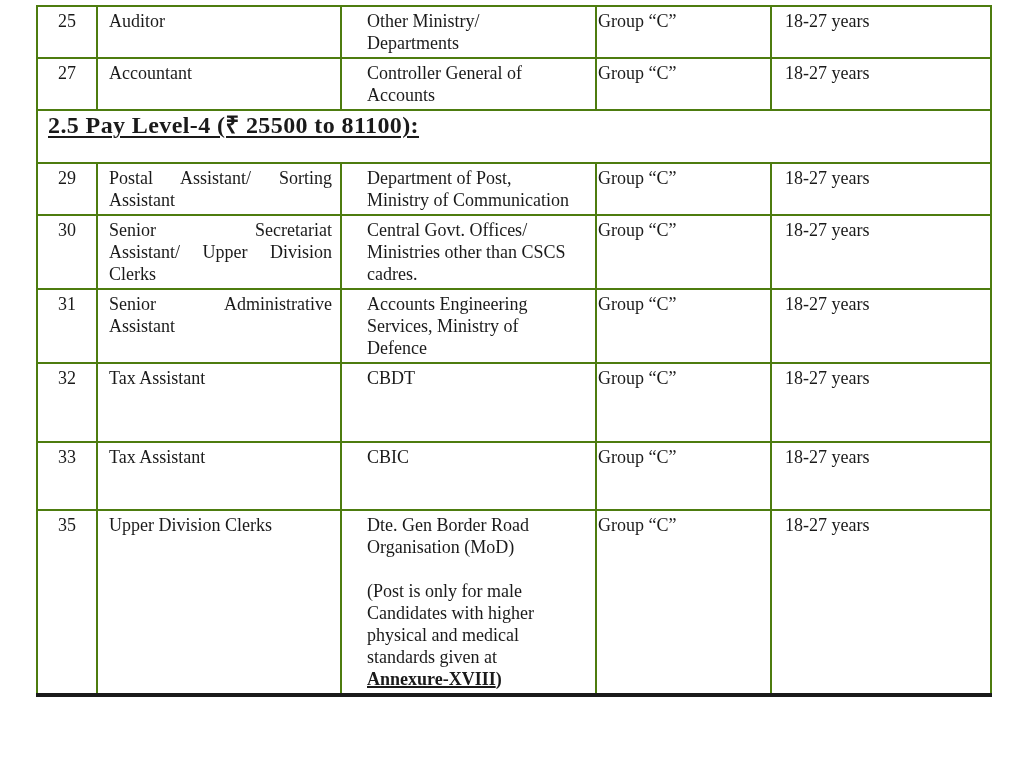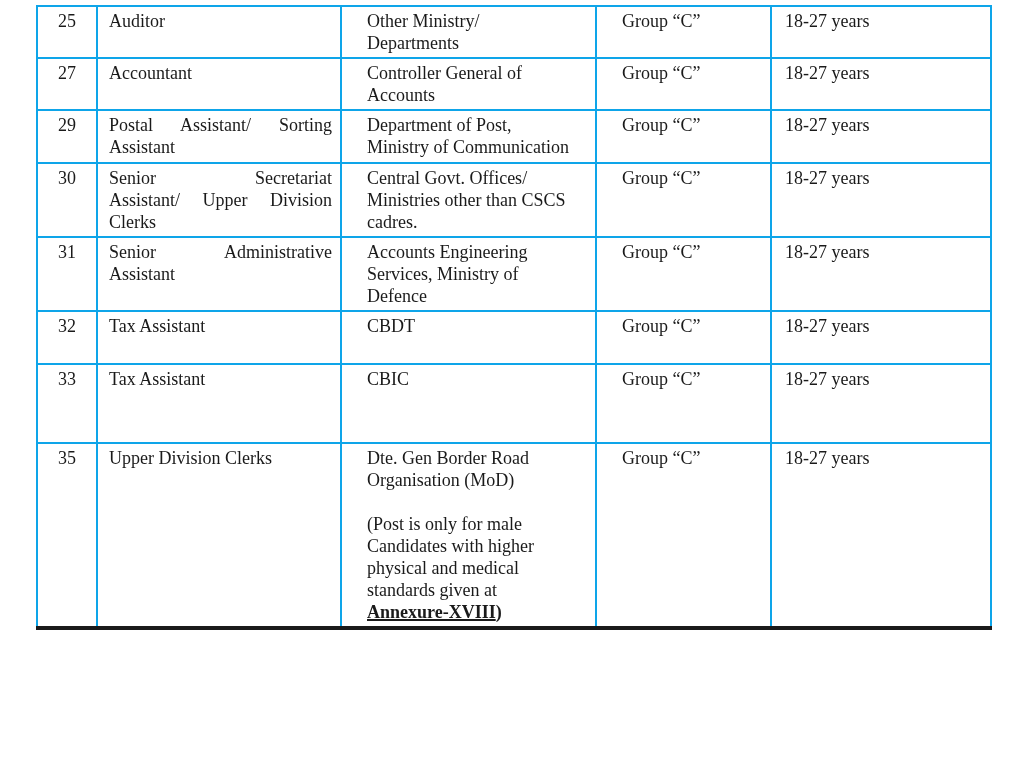--- a/index.html
+++ b/index.html
@@ -14,31 +14,31 @@
   .page { position:absolute; inset:0; background:#ffffff; }
 
   table.doc {
     position:absolute;
     left:36px; top:5px;
     width:954px;
     border-collapse:collapse;
     table-layout:fixed;
   }
   td {
-    border:2px solid #0ea5e9;
+    border:2px solid #4d7c0f;
     vertical-align:top;
     font-size:18px;
     line-height:22px;
     padding:3px 8px;
     overflow:hidden;
   }
   td.sn   { text-align:center; padding:3px 2px; }
   td.post { padding-left:11px; }
   td.dept { padding-left:25px; }
-  td.grp  { padding-left:25px; }
+  td.grp  { padding-left:1px; }
   td.age  { padding-left:13px; }
 
   tr.section td {
     padding:3px 8px 3px 10px;
   }
   tr.section .sec-text {
     font-size:24px;
     font-weight:bold;
     letter-spacing:0.4px;
     text-decoration:underline;
@@ -99,20 +99,25 @@
           </td>
     <td class="dept">
             <div>Controller General of</div>
             <div>Accounts</div>
           </td>
     <td class="grp">Group “C”</td>
     <td class="age">18-27 years</td>
   </tr>
 
 
+  <tr class="section">
+    <td colspan="5">
+      <span class="sec-text">2.5 Pay Level-4 (₹ 25500 to 81100):</span>
+    </td>
+  </tr>
 
   <tr>
     <td class="sn">29</td>
     <td class="post">
             <div class="jl">Postal Assistant/ Sorting</div>
             <div>Assistant</div>
           </td>
     <td class="dept">
             <div>Department of Post,</div>
             <div>Ministry of Communication</div>

